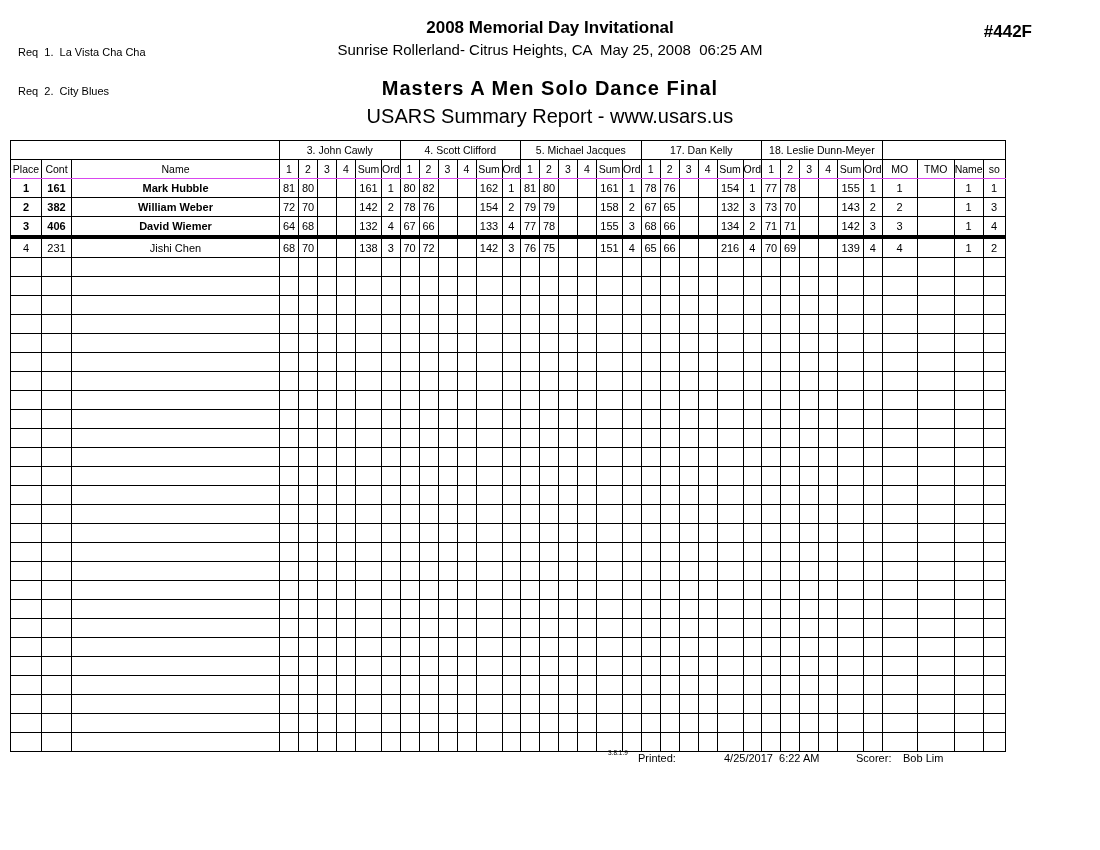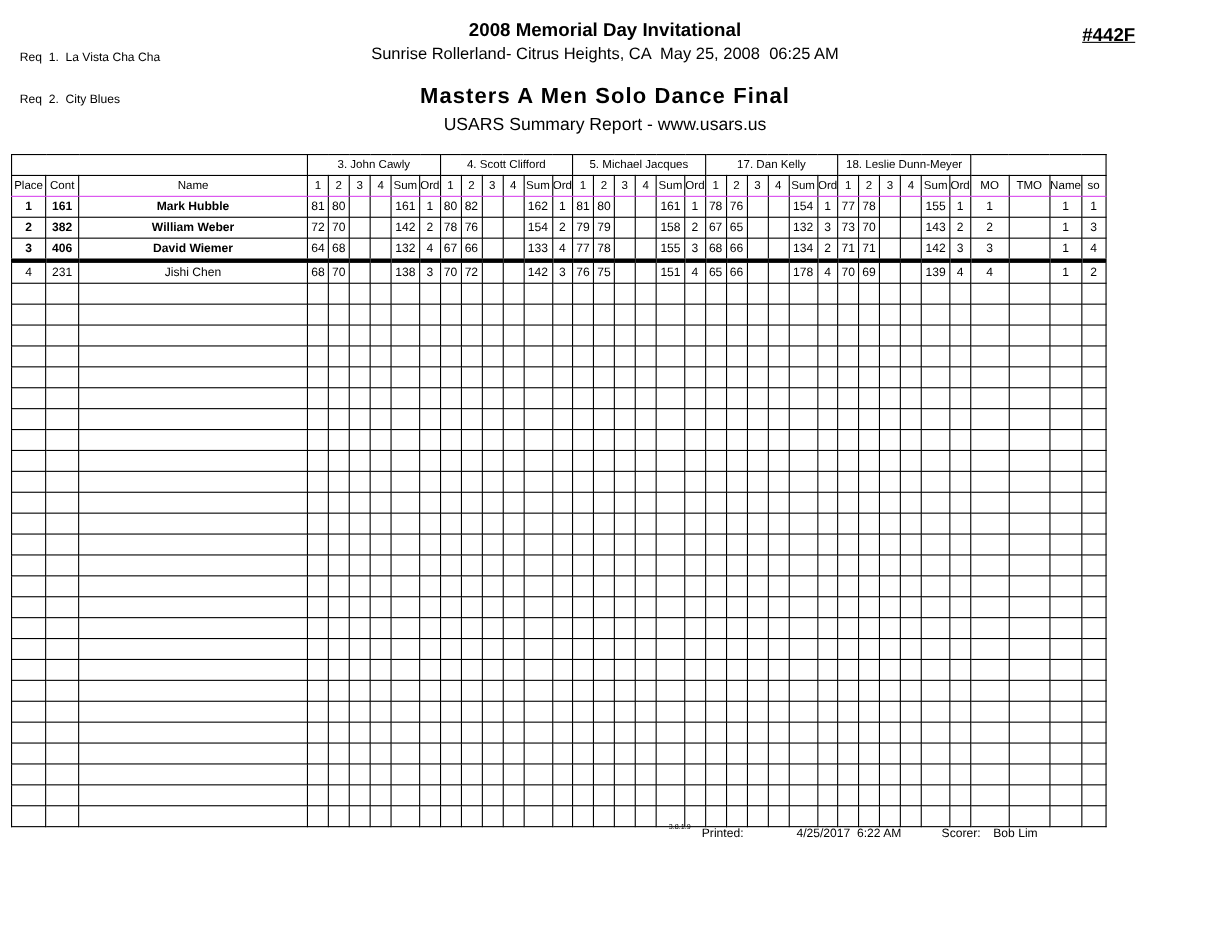--- a/index.html
+++ b/index.html
@@ -11,22 +11,22 @@
     overflow:hidden;
   }
   .page { position:relative; width:1100px; height:850px; }
 
   
   .req-block { position:absolute; left:18px; top:20px; font-size:11px; line-height:13px; white-space:pre; }
   .titles { position:absolute; left:0; top:18px; width:1100px; text-align:center; }
   .title-main  { font-size:17px; font-weight:bold; }
   .title-venue { font-size:15px; margin-top:3px; white-space:pre; }
   .title-event { font-size:20px; font-weight:bold; margin-top:19px; letter-spacing:1px; }
-  .title-report{ font-size:16px; margin-top:5px; }
-  .event-number { position:absolute; right:68px; top:22px; font-size:17px; font-weight:bold;text-decoration:underline; }
+  .title-report{ font-size:20px; margin-top:5px; }
+  .event-number { position:absolute; right:68px; top:22px; font-size:17px; font-weight:bold; }
 
   
   table.score { position:absolute; left:10px; top:140px; border-collapse:collapse; table-layout:fixed; }
   table.score th, table.score td {
     border:1px solid #000;
     font-size:11px; font-weight:normal;
     height:18px; padding:0;
     overflow:hidden; white-space:nowrap;
     text-align:center;
   }
@@ -296,21 +296,21 @@
           <td class="mark">76</td>
           <td class="mark">75</td>
           <td class="mark"></td>
           <td class="mark"></td>
           <td class="sum">151</td>
           <td class="ordcol">4</td>
           <td class="mark">65</td>
           <td class="mark">66</td>
           <td class="mark"></td>
           <td class="mark"></td>
-          <td class="sum">178</td>
+          <td class="sum">216</td>
           <td class="ordcol">4</td>
           <td class="mark">70</td>
           <td class="mark">69</td>
           <td class="mark"></td>
           <td class="mark"></td>
           <td class="sum">139</td>
           <td class="ordcol">4</td>
           <td class="mo">4</td>
           <td class="tmo"></td>
           <td class="rule">1</td>

